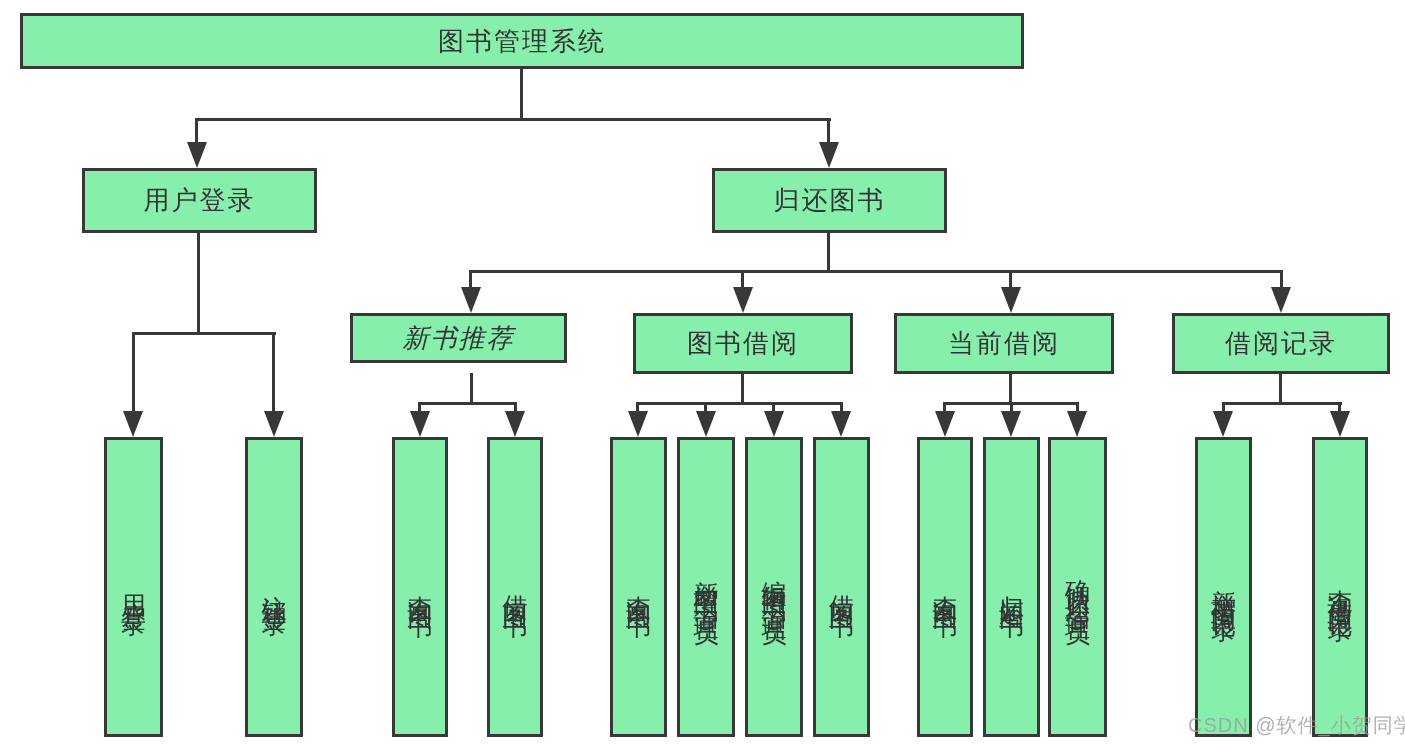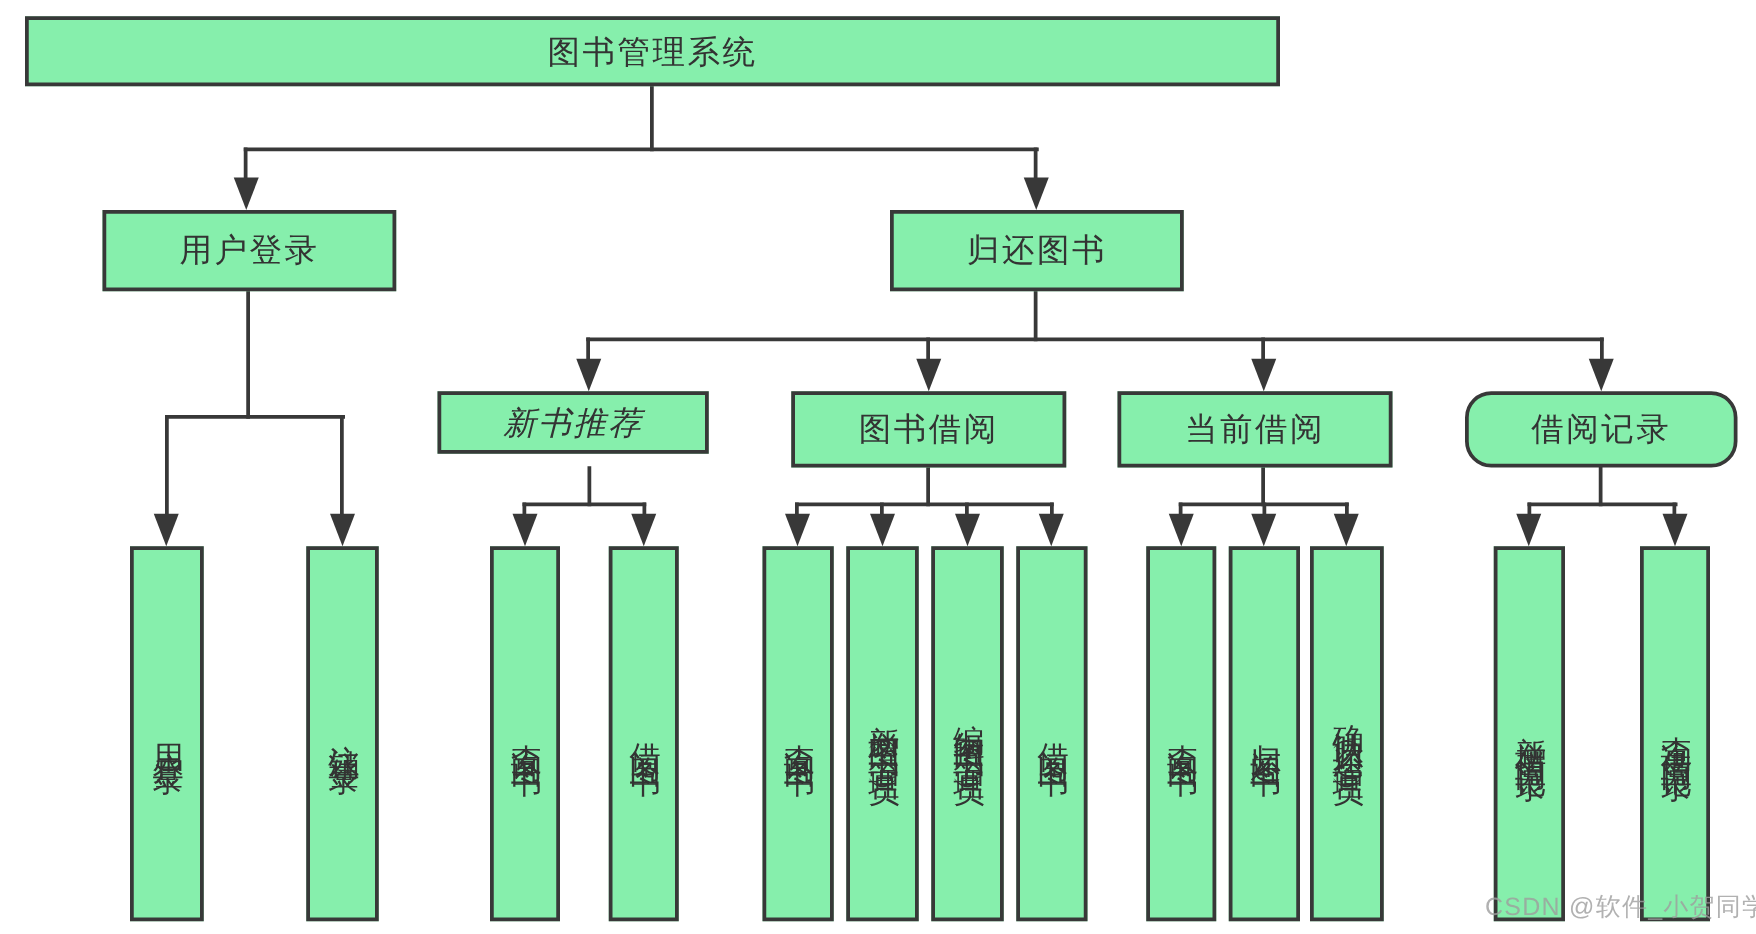--- a/index.html
+++ b/index.html
@@ -94,21 +94,21 @@
   <div class="ln" style="left:1009px;top:270px;width:3px;height:20px;"></div>
   <div class="ln" style="left:1280px;top:270px;width:3px;height:20px;"></div>
   <div class="arw" style="left:461px;top:287px;"></div>
   <div class="arw" style="left:733px;top:287px;"></div>
   <div class="arw" style="left:1001px;top:287px;"></div>
   <div class="arw" style="left:1271px;top:287px;"></div>
 
   <div class="box hbox" style="left:350px;top:313px;width:217px;height:50px;font-style:italic;">新书推荐</div>
   <div class="box hbox" style="left:633px;top:313px;width:220px;height:61px;">图书借阅</div>
   <div class="box hbox" style="left:894px;top:313px;width:220px;height:61px;">当前借阅</div>
-  <div class="box hbox" style="left:1172px;top:313px;width:218px;height:61px;border-radius:21px;">借阅记录</div>
+  <div class="box hbox" style="left:1172px;top:313px;width:218px;height:61px;">借阅记录</div>
 
   <div class="ln" style="left:470px;top:373px;width:3px;height:32px;"></div>
   <div class="ln" style="left:418px;top:402px;width:99px;height:3px;"></div>
   <div class="ln" style="left:418px;top:402px;width:3px;height:12px;"></div>
   <div class="ln" style="left:514px;top:402px;width:3px;height:12px;"></div>
   <div class="arw" style="left:410px;top:411px;"></div>
   <div class="arw" style="left:505px;top:411px;"></div>
 
   <div class="ln" style="left:741px;top:373px;width:3px;height:32px;"></div>
   <div class="ln" style="left:636px;top:402px;width:207px;height:3px;"></div>

